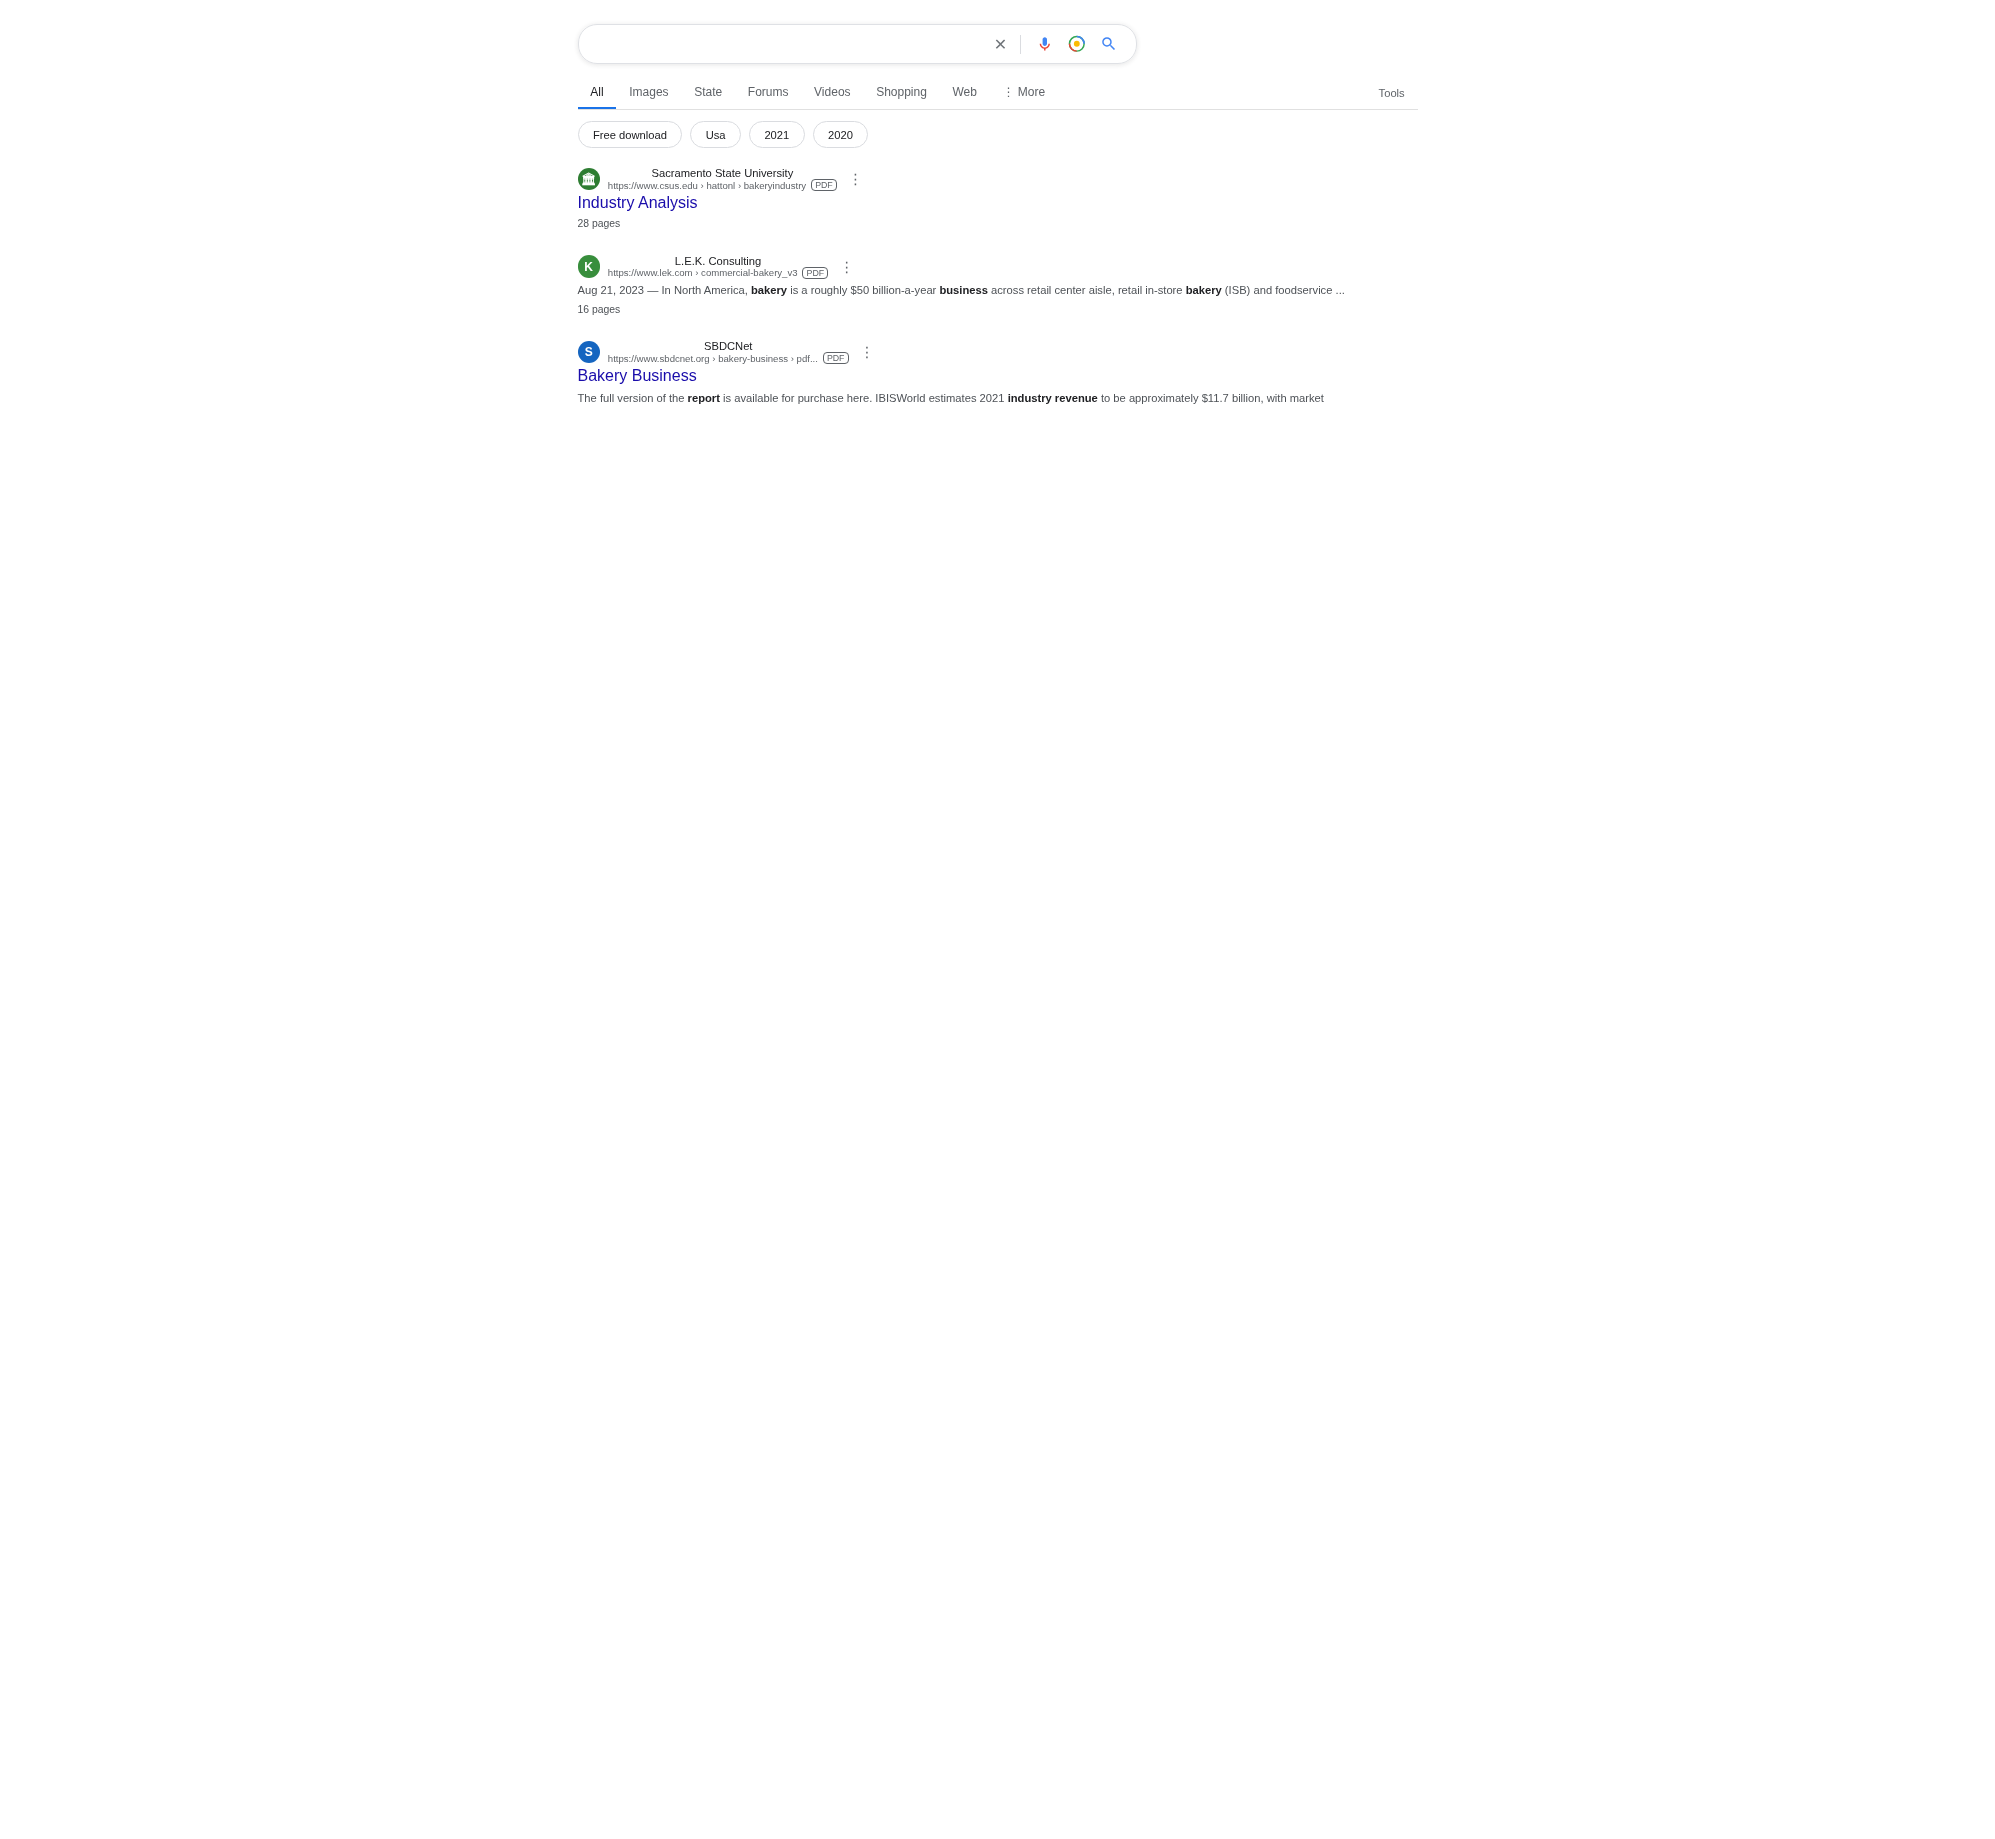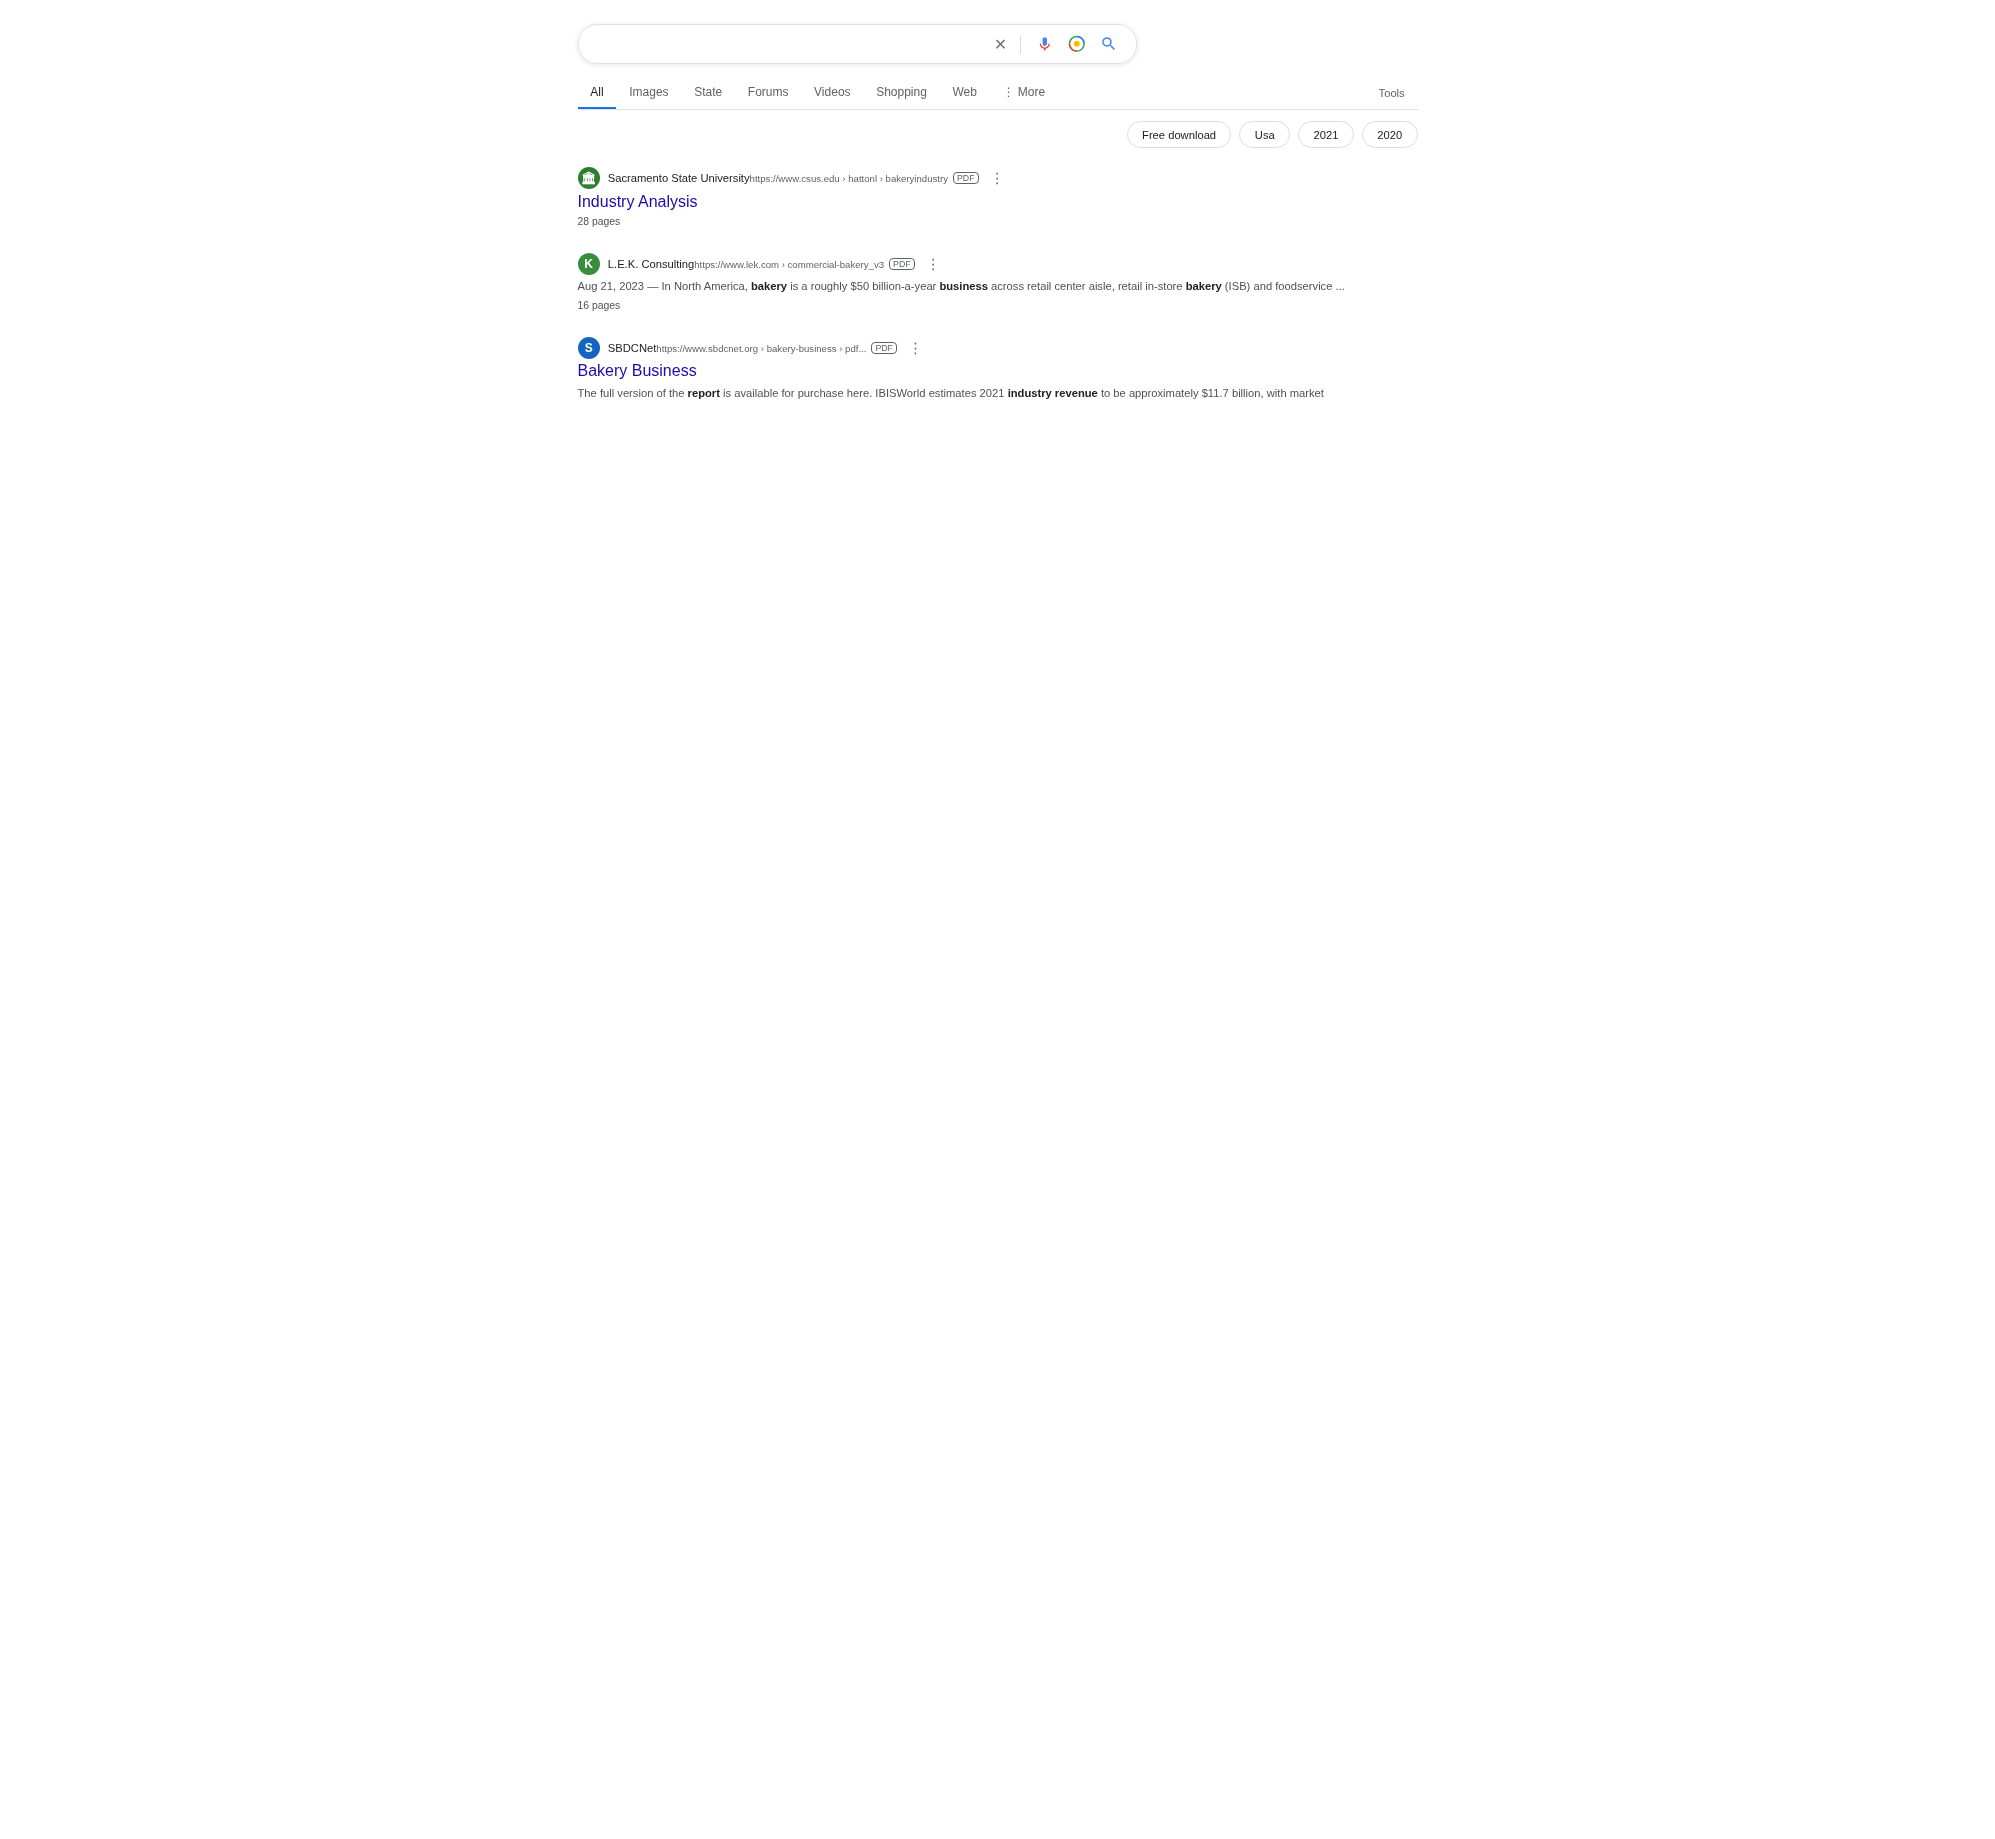--- a/index.html
+++ b/index.html
@@ -85,21 +85,20 @@
       gap: 3.2px;
     }
 
     
     .filter-chips {
       display: flex;
       gap: 8px;
       flex-wrap: wrap;
       margin-bottom: 19px;
       margin-top: 3.2px;
-      justify-content: flex-end;
     }
     .chip {
       border: 0.8px solid #dadce0;
       border-radius: 16px;
       padding: 6.4px 14.4px;
       font-size: 11.2px;
       cursor: pointer;
       color: #202124;
       background: #fff;
       white-space: nowrap;
@@ -122,20 +121,22 @@
       display: flex;
       align-items: center;
       justify-content: center;
       font-size: 10.4px;
       font-weight: bold;
       color: #fff;
       flex-shrink: 0;
     }
     .source-info {
       display: flex;
+      flex-direction: column;
+      text-align: center;
     }
     .source-name {
       font-size: 11.2px;
       color: #202124;
     }
     .source-url {
       display: flex;
       align-items: center;
       gap: 4.8px;
       font-size: 9.6px;

